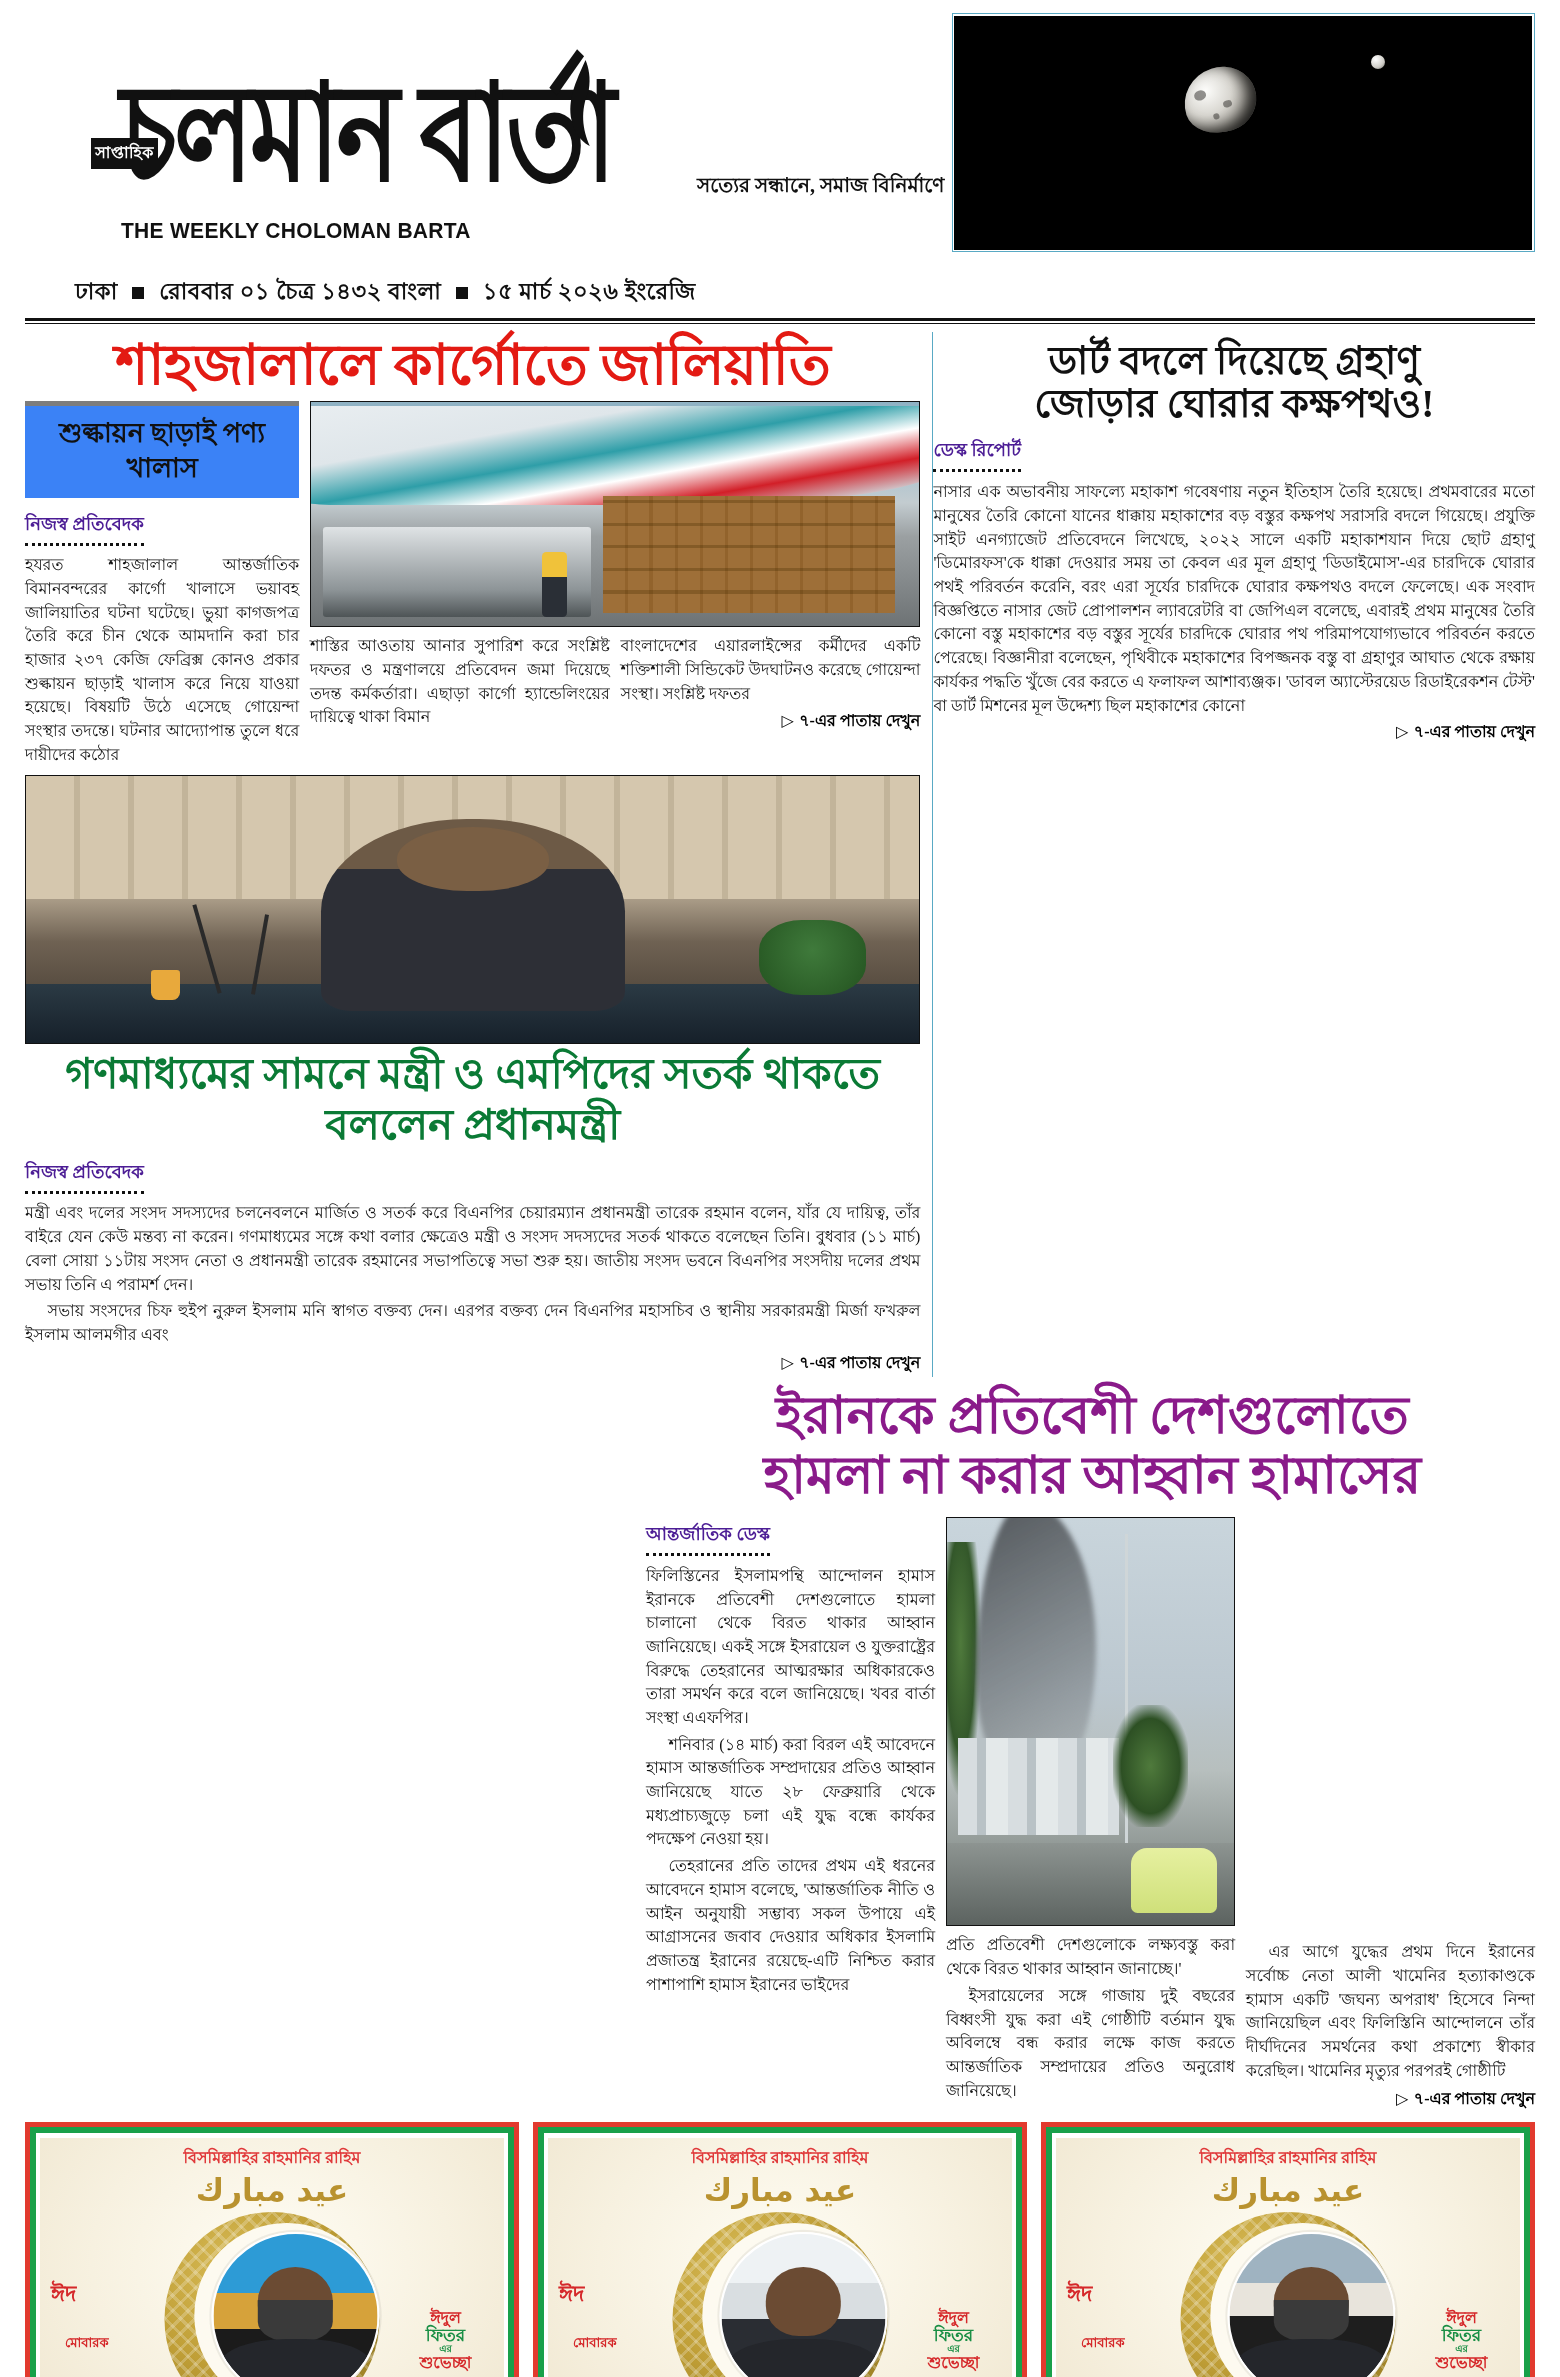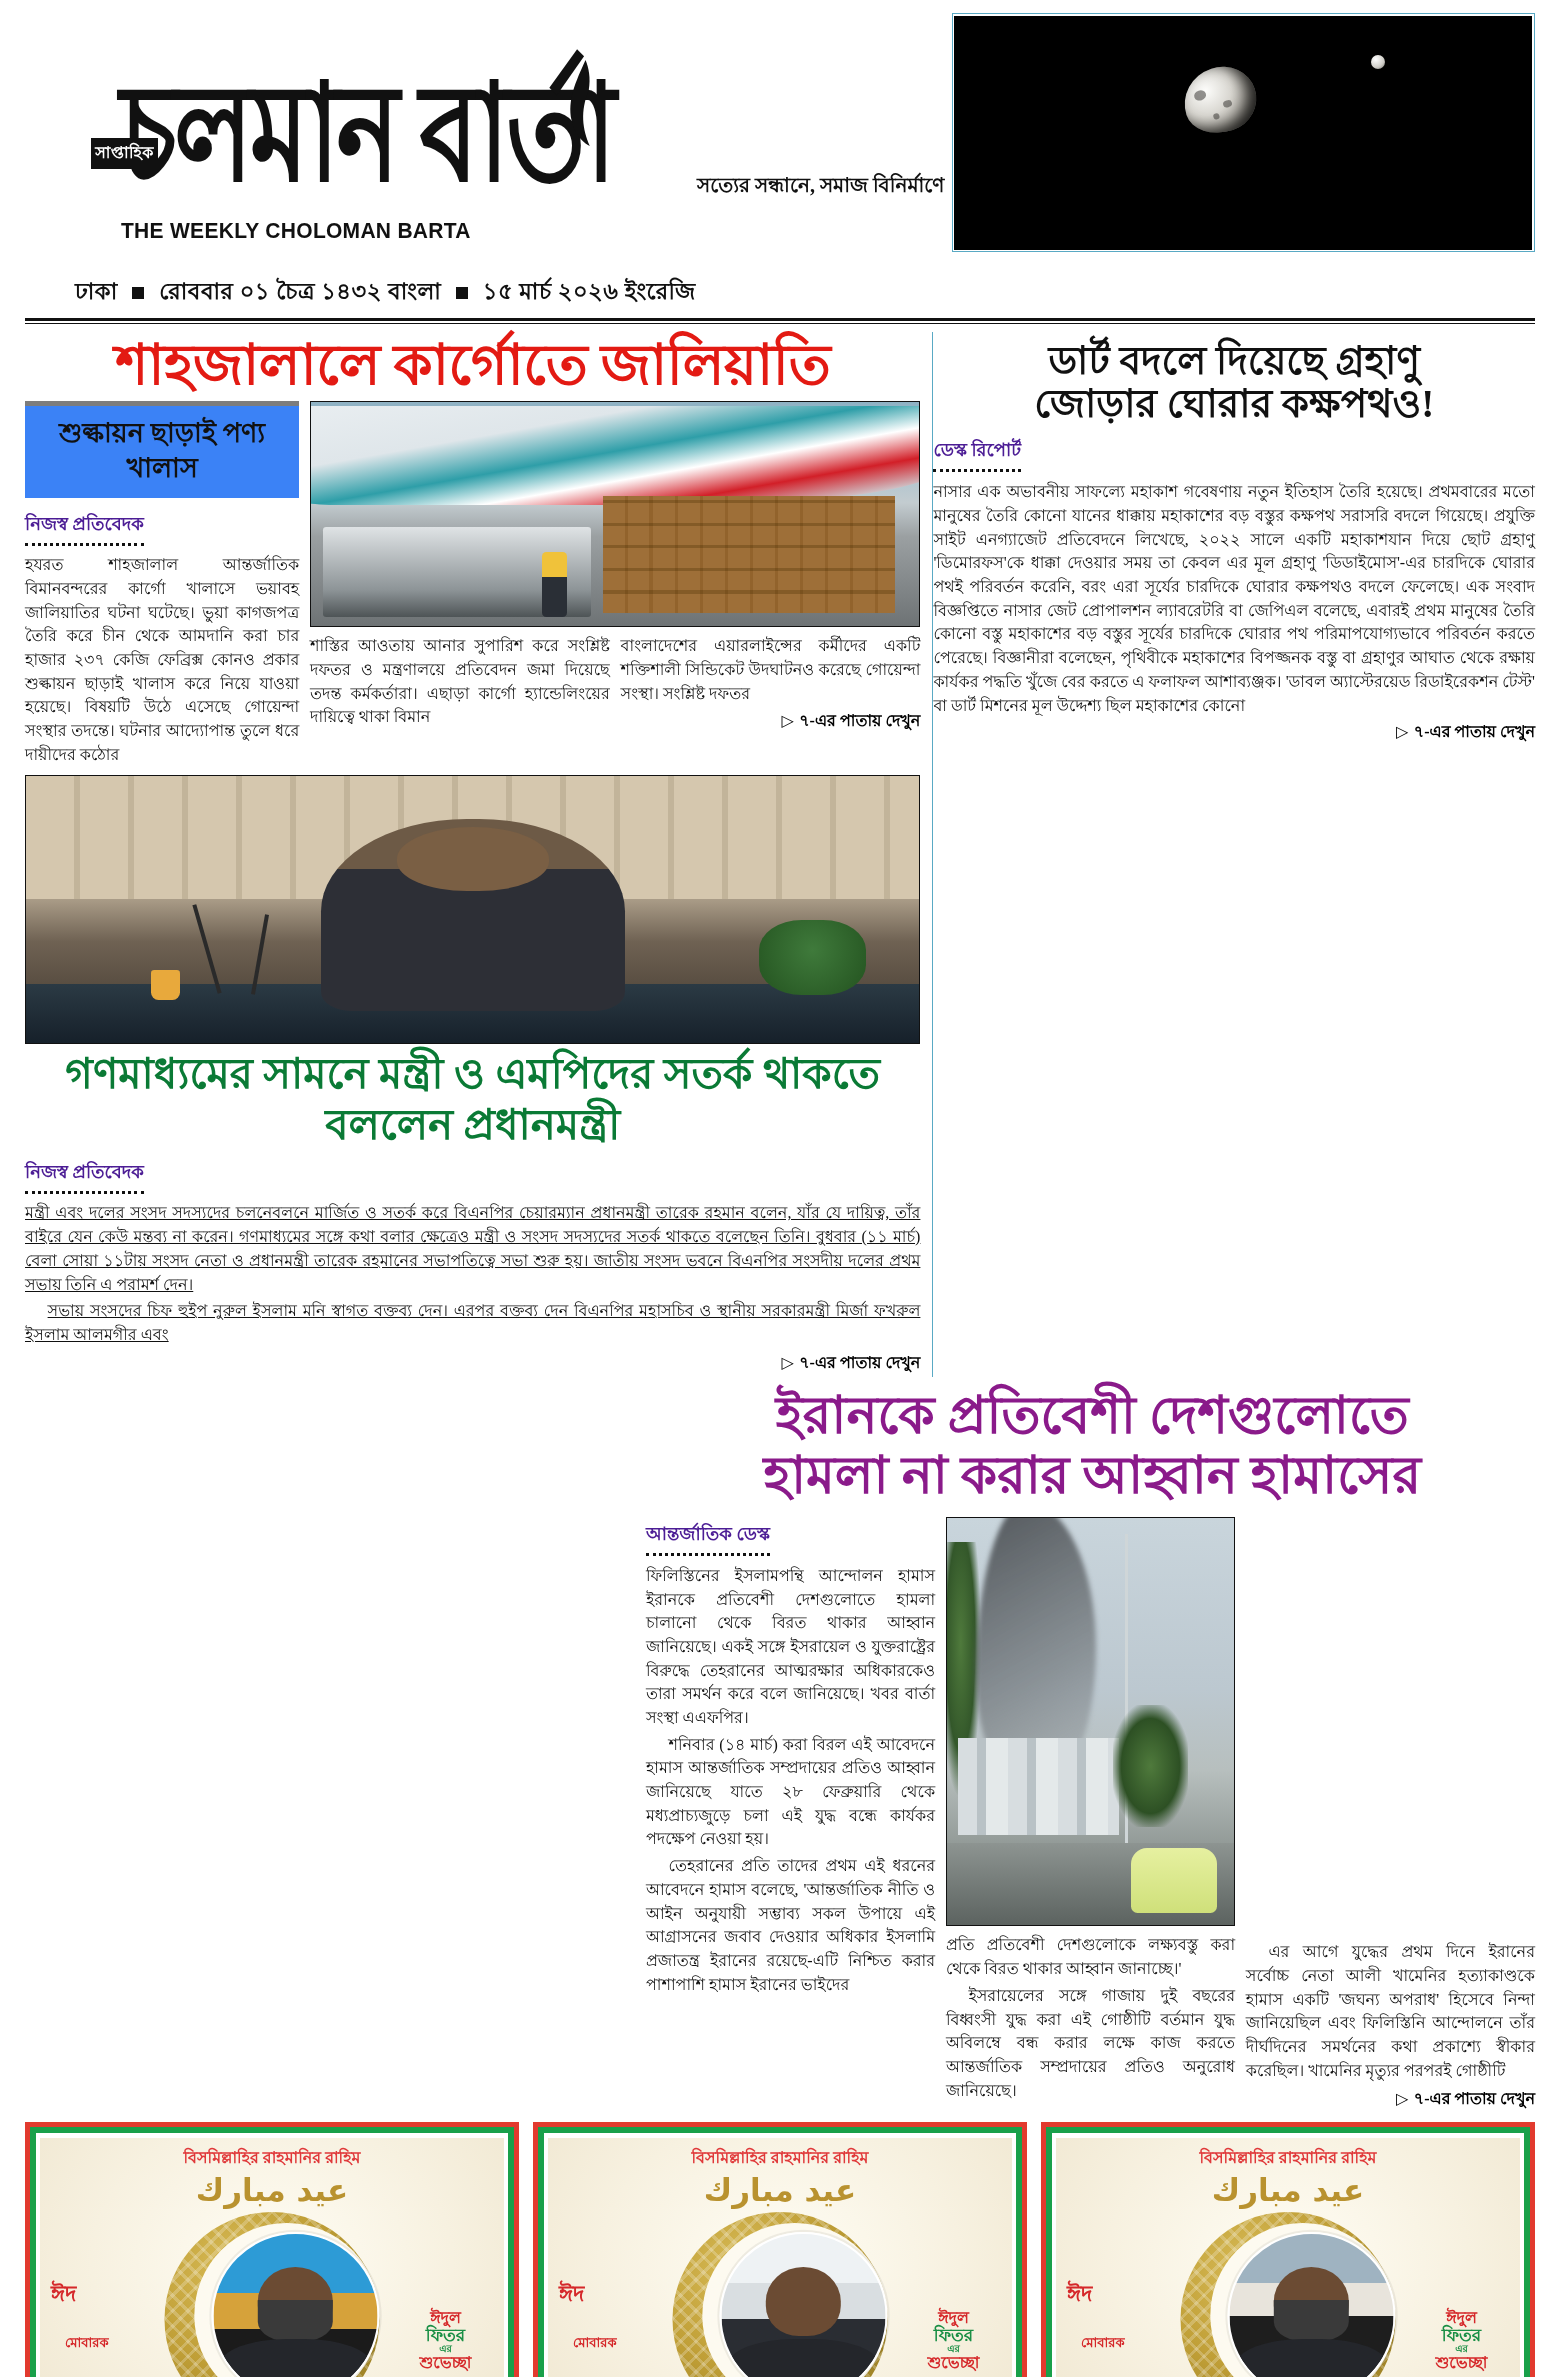--- a/index.html
+++ b/index.html
@@ -370,21 +370,21 @@
           <div class="plant"></div>
           <div class="cup"></div>
         </div>
 
         <h1 class="green">গণমাধ্যমের সামনে মন্ত্রী ও এমপিদের সতর্ক থাকতে বললেন প্রধানমন্ত্রী</h1>
 
         <div style="margin-top:3.2px;">
           <span class="byline">নিজস্ব প্রতিবেদক</span>
         </div>
 
-        <div class="bodytext" style="margin-top:6.5px;text-decoration:underline;">
+        <div class="bodytext" style="margin-top:6.5px;">
           <p>মন্ত্রী এবং দলের সংসদ সদস্যদের চলনেবলনে মার্জিত ও সতর্ক করে বিএনপির চেয়ারম্যান প্রধানমন্ত্রী তারেক রহমান বলেন, যাঁর যে দায়িত্ব, তাঁর বাইরে যেন কেউ মন্তব্য না করেন। গণমাধ্যমের সঙ্গে কথা বলার ক্ষেত্রেও মন্ত্রী ও সংসদ সদস্যদের সতর্ক থাকতে বলেছেন তিনি। বুধবার (১১ মার্চ) বেলা সোয়া ১১টায় সংসদ নেতা ও প্রধানমন্ত্রী তারেক রহমানের সভাপতিত্বে সভা শুরু হয়। জাতীয় সংসদ ভবনে বিএনপির সংসদীয় দলের প্রথম সভায় তিনি এ পরামর্শ দেন।</p>
           <p class="ind">সভায় সংসদের চিফ হুইপ নুরুল ইসলাম মনি স্বাগত বক্তব্য দেন। এরপর বক্তব্য দেন বিএনপির মহাসচিব ও স্থানীয় সরকারমন্ত্রী মির্জা ফখরুল ইসলাম আলমগীর এবং</p>
         </div>
         <div class="jump">
           <span class="tri">▷</span><span>৭-এর পাতায় দেখুন</span>
         </div>
       </div>
     </div>
 
     <div class="col-right">

